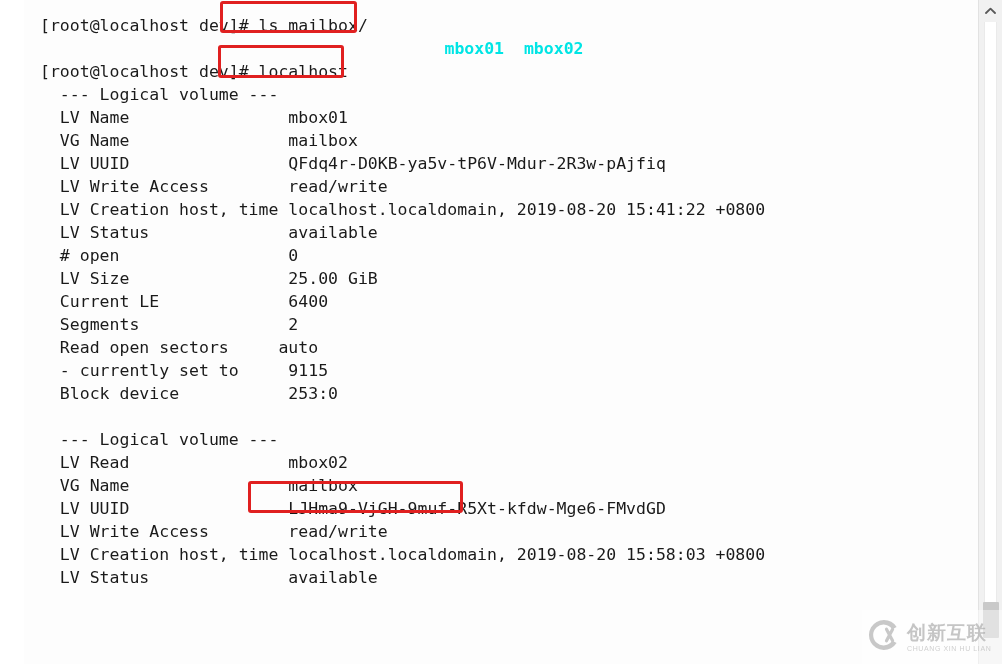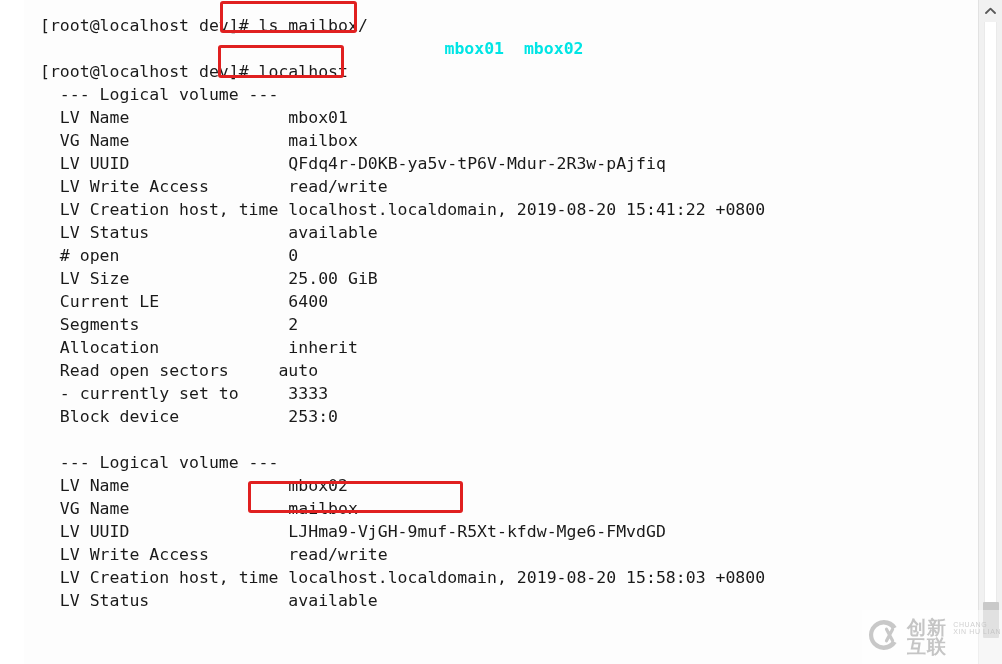--- a/index.html
+++ b/index.html
@@ -116,21 +116,21 @@
     display: flex;
     align-items: center;
     gap: 5px;
     padding-left: 4px;
     box-sizing: border-box;
     opacity: 0.82;
   }
   #wm-logo { flex: 0 0 auto; }
   #wm-text-wrap {
     display: flex;
-    flex-direction: row;
+    flex-direction: column;
     justify-content: flex-end;
     line-height: 1;
   }
   #wm-cn {
     font-family: "DejaVu Sans", "Liberation Sans", sans-serif;
     font-size: 19px;
     font-weight: bold;
     color: #b9b9b9;
     letter-spacing: 1px;
   }
@@ -159,27 +159,26 @@
     <div class="line">  LV Name                mbox01</div>
     <div class="line">  VG Name                mailbox</div>
     <div class="line">  LV UUID                QFdq4r-D0KB-ya5v-tP6V-Mdur-2R3w-pAjfiq</div>
     <div class="line">  LV Write Access        read/write</div>
     <div class="line">  LV Creation host, time localhost.localdomain, 2019-08-20 15:41:22 +0800</div>
     <div class="line">  LV Status              available</div>
     <div class="line">  # open                 0</div>
     <div class="line">  LV Size                25.00 GiB</div>
     <div class="line">  Current LE             6400</div>
     <div class="line">  Segments               2</div>
-    <div class="line">  Allocation             inherit</div>
     <div class="line">  Read open sectors     auto</div>
-    <div class="line">  - currently set to     3333</div>
+    <div class="line">  - currently set to     9115</div>
     <div class="line">  Block device           253:0</div>
     <div class="line blank"> </div>
     <div class="line">  --- Logical volume ---</div>
-    <div class="line">  LV Name                mbox02</div>
+    <div class="line">  LV Read                mbox02</div>
     <div class="line">  VG Name                mailbox</div>
     <div class="line">  LV UUID                LJHma9-VjGH-9muf-R5Xt-kfdw-Mge6-FMvdGD</div>
     <div class="line">  LV Write Access        read/write</div>
     <div class="line">  LV Creation host, time localhost.localdomain, 2019-08-20 15:58:03 +0800</div>
     <div class="line">  LV Status              available</div>
   </div>
 
   <div class="redbox" id="redbox-ls"></div>
   <div class="redbox" id="redbox-lvdisplay"></div>
   <div class="redbox" id="redbox-path02"></div>

